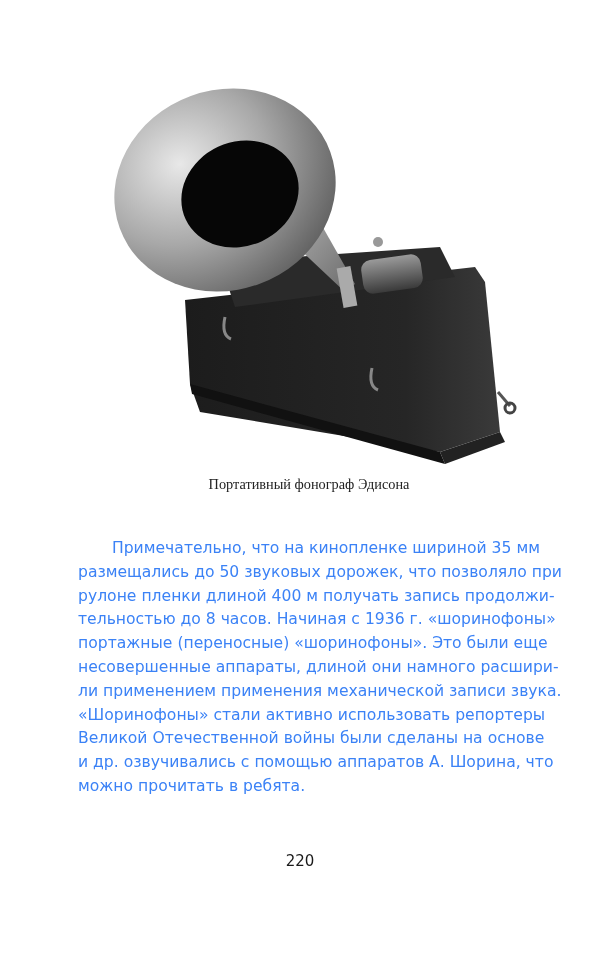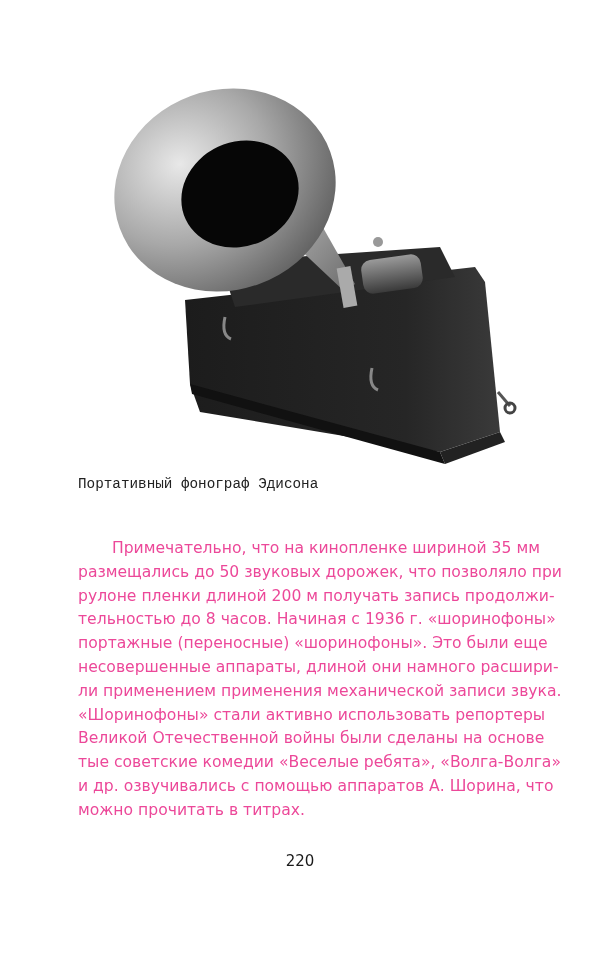--- a/index.html
+++ b/index.html
@@ -1,21 +1,21 @@
 <!DOCTYPE html>
 <html><head>
 <meta charset="utf-8">
 <style>
   html, body { margin: 0; padding: 0; background: #ffffff; }
   body { width: 600px; height: 970px; position: relative; overflow: hidden; color: #1a1a1a; }
   .figure { position: absolute; left: 100px; top: 72px; width: 420px; height: 395px; }
-  .caption { position: absolute; left: 78px; width: 462px; top: 474px; 
-    font-family: Liberation Mono, monospace; font-size: 14.3px; line-height: 21px; color: #222; }
+  .caption { position: absolute; left: 78px; width: 462px; top: 474px; text-align: center;
+    font-family: Liberation Serif, serif; font-size: 14.3px; line-height: 21px; color: #222; }
   .body-text { position: absolute; left: 78px; width: 462px; top: 537px;
-    font-family: "DejaVu Sans", sans-serif; font-size: 15.6px; line-height: 23.8px; color: #ec4899; }
+    font-family: "DejaVu Sans", sans-serif; font-size: 15.6px; line-height: 23.8px; color: #3b82f6; }
   .body-text .line { display: block; text-align: justify; text-align-last: justify; white-space: nowrap; }
   .body-text .line.last { text-align-last: left; }
   .body-text .line.indent { padding-left: 34px; }
   .page-number { position: absolute; left: 0; width: 600px; top: 852px; text-align: center;
     font-family: "DejaVu Sans", sans-serif; font-size: 15px; color: #1a1a1a; }
 </style>
 </head>
 <body>
 
 <div class="figure">
@@ -66,25 +66,24 @@
   </svg>
 </div>
 
 <div class="caption">
   <div>Портативный фонограф Эдисона</div>
 </div>
 
 <div class="body-text">
   <span class="line indent">Примечательно, что на кинопленке шириной 35 мм</span>
   <span class="line">размещались до 50 звуковых дорожек, что позволяло при</span>
-  <span class="line">рулоне пленки длиной 200 м получать запись продолжи-</span>
+  <span class="line">рулоне пленки длиной 400 м получать запись продолжи-</span>
   <span class="line">тельностью до 8 часов. Начиная с 1936 г. «шоринофоны»</span>
   <span class="line">портажные (переносные) «шоринофоны». Это были еще</span>
   <span class="line">несовершенные аппараты, длиной они намного расшири-</span>
   <span class="line">ли применением применения механической записи звука.</span>
   <span class="line">«Шоринофоны» стали активно использовать репортеры</span>
   <span class="line">Великой Отечественной войны были сделаны на основе</span>
-  <span class="line">тые советские комедии «Веселые ребята», «Волга-Волга»</span>
   <span class="line">и др. озвучивались с помощью аппаратов А. Шорина, что</span>
-  <span class="line last">можно прочитать в титрах.</span>
+  <span class="line last">можно прочитать в ребята.</span>
 </div>
 
 <div class="page-number">220</div>
 
 </body></html>

